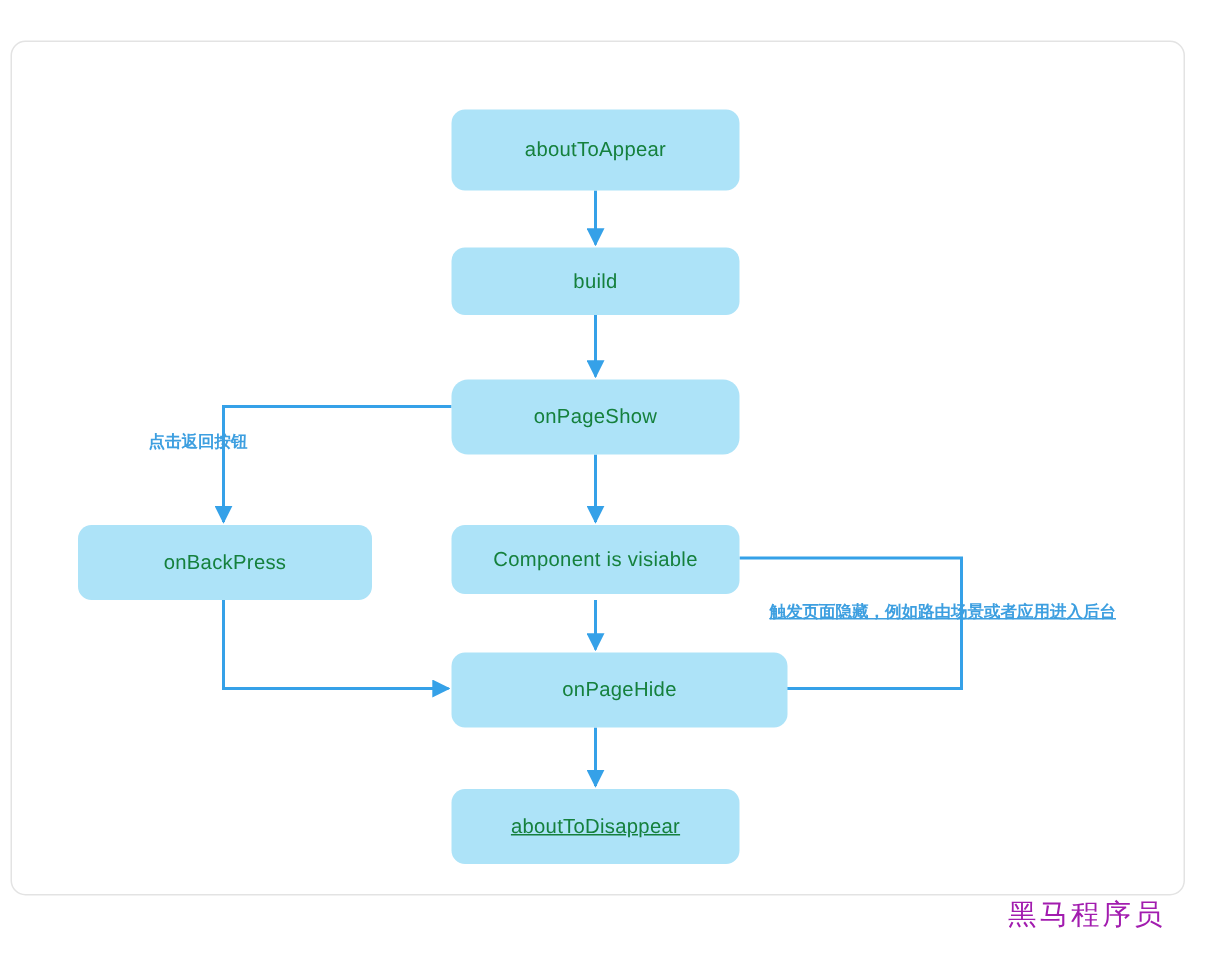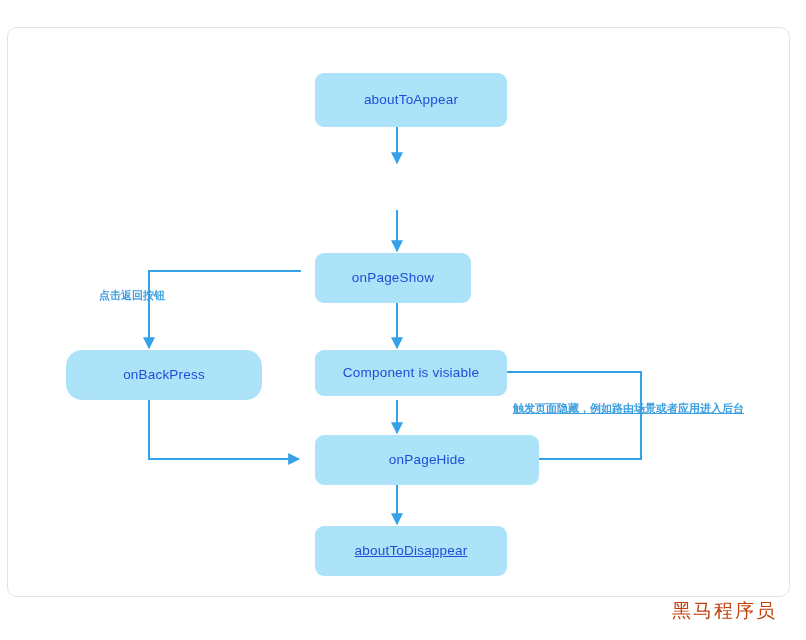--- a/index.html
+++ b/index.html
@@ -37,32 +37,31 @@
 
   
   .node {
     position: absolute;
     background: #ade3f8;
     border-radius: 9px;
     box-sizing: border-box;
     display: flex;
     align-items: center;
     justify-content: center;
-    color: #1d4ed8;
+    color: #15803d;
     font-size: 13.5px;
     letter-spacing: 0.2px;
     line-height: 1;
     white-space: nowrap;
-    margin-left: 14px;
   }
 
   .node-about-to-appear    { left: 301px; top: 73px;  width: 192px; height: 54px; }
   .node-build              { left: 301px; top: 165px; width: 192px; height: 45px; }
-  .node-on-page-show       { left: 301px; top: 253px; width: 156px; height: 50px; }
-  .node-on-back-press      { left: 52px;  top: 350px; width: 196px; height: 50px; border-radius: 16px; }
+  .node-on-page-show       { left: 301px; top: 253px; width: 192px; height: 50px; border-radius: 11px; }
+  .node-on-back-press      { left: 52px;  top: 350px; width: 196px; height: 50px; }
   .node-component-visible  { left: 301px; top: 350px; width: 192px; height: 46px; }
   .node-on-page-hide       { left: 301px; top: 435px; width: 224px; height: 50px; }
   .node-about-to-disappear { left: 301px; top: 526px; width: 192px; height: 50px; text-decoration: underline; }
 
   
   .edge-label {
     position: absolute;
     color: #3d9fe0;
     font-size: 11px;
     font-weight: bold;
@@ -70,21 +69,21 @@
     white-space: nowrap;
   }
   .label-back-button { left: 99px; top: 290px; }
   .label-page-hide   { left: 513px; top: 403px; text-decoration: underline; }
 
   
   .watermark {
     position: absolute;
     left: 672px;
     top: 601px;
-    color: #c2410c;
+    color: #a21caf;
     font-size: 19px;
     letter-spacing: 2px;
     line-height: 1;
     white-space: nowrap;
     font-family: "DejaVu Sans", "Liberation Sans", sans-serif;
   }
 
   #edges { position: absolute; left: 0; top: 0; }
 </style>
 </head>
@@ -116,20 +115,21 @@
       <path d="M 397 400 L 397 433"></path>
 
       <path d="M 493 372 L 641 372 L 641 459 L 495 459"></path>
 
       <path d="M 397 485 L 397 524"></path>
     </g>
   </svg>
 
   <div class="node node-about-to-appear">aboutToAppear</div>
 
+  <div class="node node-build">build</div>
 
   <div class="node node-on-page-show">onPageShow</div>
 
   <div class="node node-on-back-press">onBackPress</div>
 
   <div class="node node-component-visible">Component is visiable</div>
 
   <div class="node node-on-page-hide">onPageHide</div>
 
   <div class="node node-about-to-disappear">aboutToDisappear</div>

